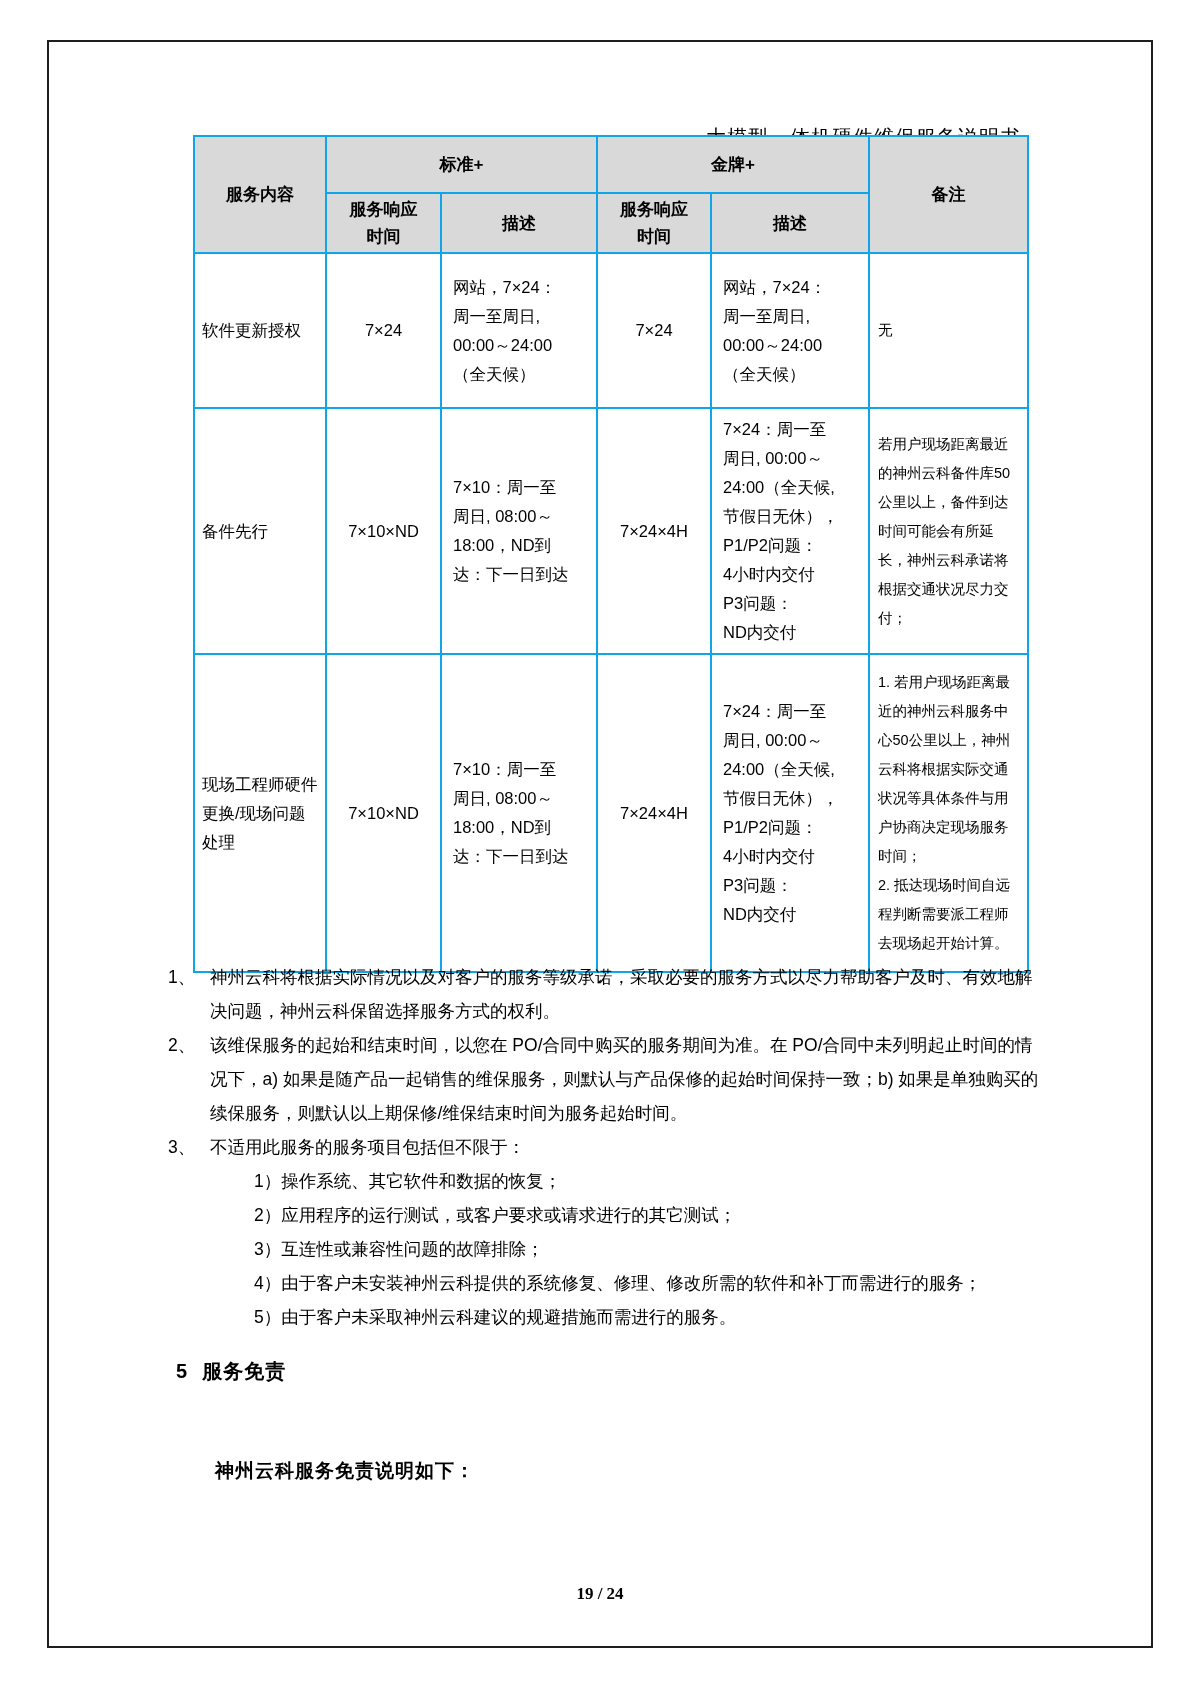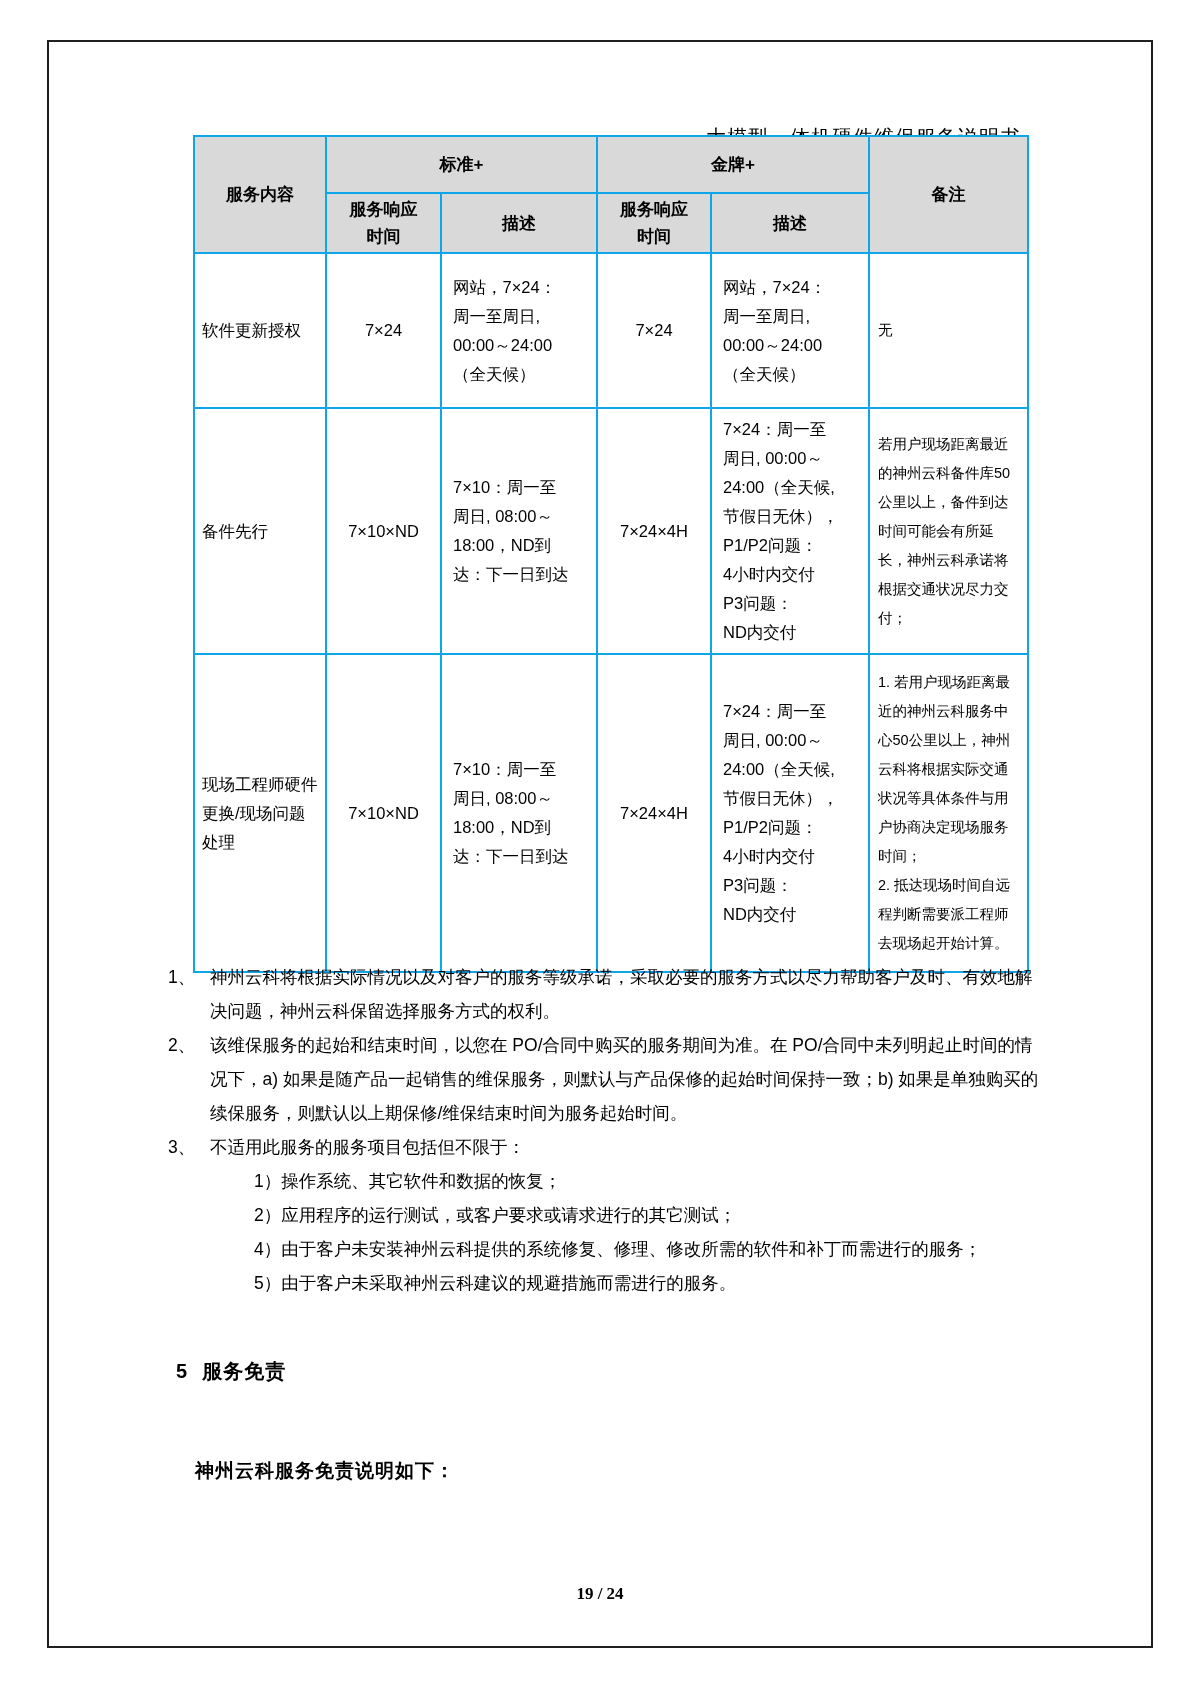--- a/index.html
+++ b/index.html
@@ -49,21 +49,21 @@
   .note-item { display:flex; }
   .note-num { width:42px; flex:none; }
   .note-text { flex:1; }
   .subitem { margin-left:86px; }
   .section-heading {
     position:absolute; left:176px; top:1358px;
     font-size:20px; font-weight:bold; letter-spacing:1px;
   }
   .section-heading .sec-num { margin-right:14px; }
   .section-subtitle {
-    position:absolute; left:195px; top:1458px;
+    position:absolute; left:215px; top:1458px;
     font-size:19px; font-weight:bold; letter-spacing:1px;
   }
   .page-number {
     position:absolute; top:1584px; left:0; width:100%;
     text-align:center; font-family:"Liberation Serif", serif;
     font-size:17px; font-weight:bold;
   }
 </style>
 </head>
 <body>
@@ -158,20 +158,21 @@
   <div class="note-item">
     <span class="note-num">2、</span>
     <span class="note-text">该维保服务的起始和结束时间，以您在 PO/合同中购买的服务期间为准。在 PO/合同中未列明起止时间的情况下，a) 如果是随产品一起销售的维保服务，则默认与产品保修的起始时间保持一致；b) 如果是单独购买的续保服务，则默认以上期保修/维保结束时间为服务起始时间。</span>
   </div>
   <div class="note-item">
     <span class="note-num">3、</span>
     <span class="note-text">不适用此服务的服务项目包括但不限于：</span>
   </div>
   <div class="subitem">1）操作系统、其它软件和数据的恢复；</div>
   <div class="subitem">2）应用程序的运行测试，或客户要求或请求进行的其它测试；</div>
+  <div class="subitem">3）互连性或兼容性问题的故障排除；</div>
   <div class="subitem">4）由于客户未安装神州云科提供的系统修复、修理、修改所需的软件和补丁而需进行的服务；</div>
   <div class="subitem">5）由于客户未采取神州云科建议的规避措施而需进行的服务。</div>
 </div>
 
 <div class="section-heading">
   <span class="sec-num">5</span><span>服务免责</span>
 </div>
 
 <div class="section-subtitle">神州云科服务免责说明如下：</div>
 

